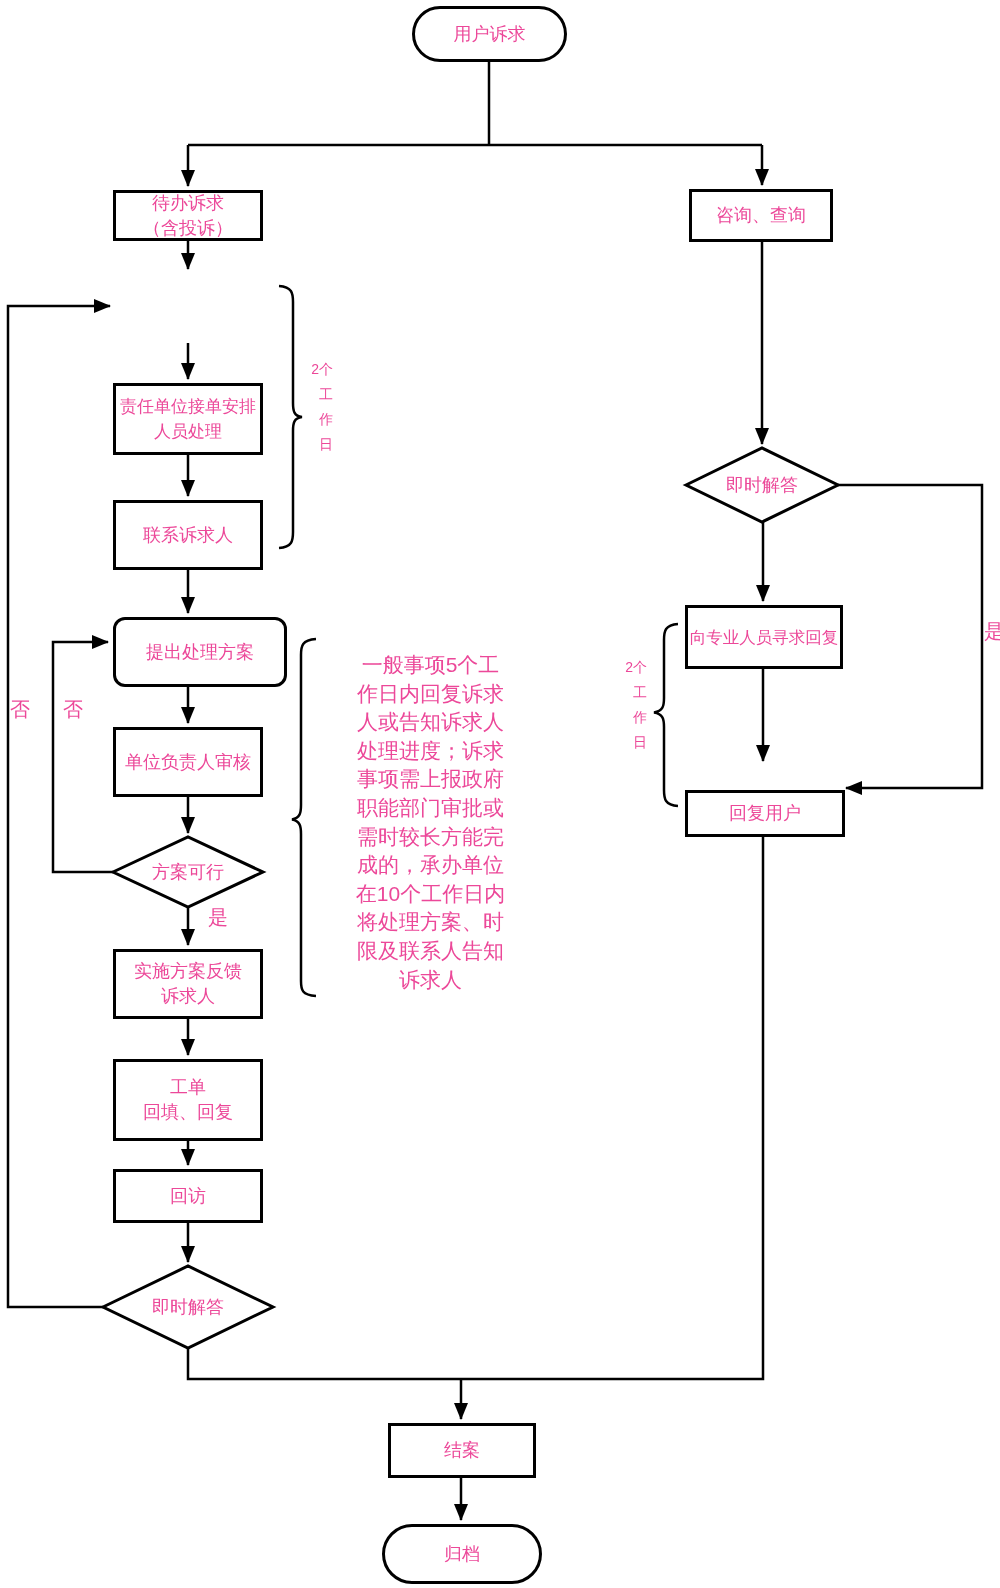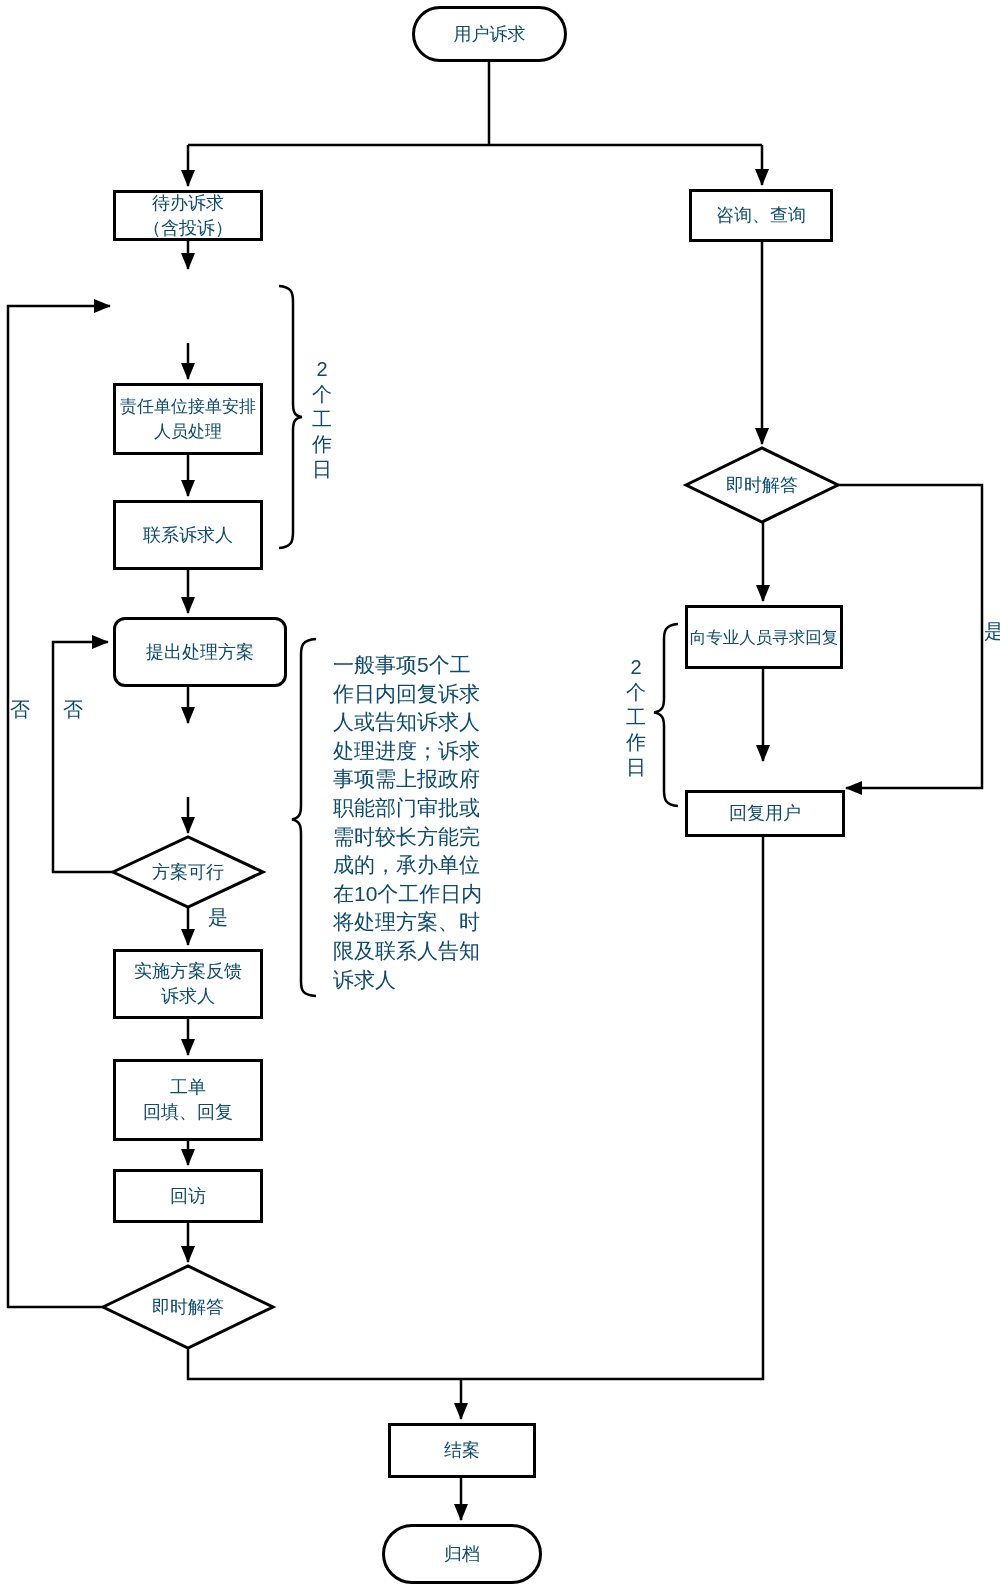--- a/index.html
+++ b/index.html
@@ -1,41 +1,41 @@
 <!DOCTYPE html>
 <html><head>
 <meta charset="utf-8">
 <style>
   html,body{margin:0;padding:0;background:#ffffff;}
   .canvas{
     position:relative;width:1000px;height:1588px;background:#ffffff;
-    font-family:"Liberation Sans","DejaVu Sans",sans-serif;color:#0c4a6e;
+    font-family:"Liberation Sans","DejaVu Sans",sans-serif;color:#ec4899;
     overflow:hidden;
   }
   .canvas svg{position:absolute;left:0;top:0;}
   .node{
     position:absolute;box-sizing:border-box;background:#ffffff;
     border:3px solid #000;display:flex;align-items:center;justify-content:center;
     text-align:center;font-size:18px;line-height:25px;white-space:pre;
   }
   .oval{border-radius:30px;}
   .dlabel{
     position:absolute;display:flex;align-items:center;justify-content:center;
     font-size:18px;line-height:24px;white-space:pre;background:transparent;
   }
   .elabel{
     position:absolute;font-size:20px;line-height:22px;white-space:pre;background:transparent;
   }
   .vlabel{
-    position:absolute;width:22px;font-size:20px;line-height:25px;
-    word-break:break-all;text-align:center;white-space:normal;
+    position:absolute;width:22px;font-size:14px;line-height:25px;
+    word-break:break-all;text-align:right;white-space:normal;
   }
   .note{
     position:absolute;left:333px;top:651px;width:195px;
-    font-size:21px;line-height:28.6px;white-space:pre;text-align:left;
+    font-size:21px;line-height:28.6px;white-space:pre;text-align:center;
   }
 </style>
 </head>
 <body>
 
 <div class="canvas">
 
   <svg width="1000" height="1588" viewBox="0 0 1000 1588">
     <defs>
       <marker id="arr" markerUnits="userSpaceOnUse" markerWidth="18" markerHeight="14" refX="16" refY="7" orient="auto">
@@ -84,20 +84,21 @@
 
   <div class="node oval" style="left:412px;top:6px;width:155px;height:56px;border-radius:28px;">用户诉求</div>
   <div class="node" style="left:113px;top:190px;width:150px;height:51px;">待办诉求
 （含投诉）</div>
 
   <div class="node oval" style="left:382px;top:1524px;width:160px;height:60px;">归档</div>
   <div class="node" style="left:113px;top:383px;width:150px;height:72px;font-size:17px;">责任单位接单安排
 人员处理</div>
   <div class="node" style="left:113px;top:500px;width:150px;height:70px;">联系诉求人</div>
   <div class="node" style="left:113px;top:617px;width:174px;height:70px;border-radius:12px;">提出处理方案</div>
+  <div class="node" style="left:113px;top:727px;width:150px;height:70px;">单位负责人审核</div>
   <div class="node" style="left:113px;top:949px;width:150px;height:70px;">实施方案反馈
 诉求人</div>
   <div class="node" style="left:113px;top:1059px;width:150px;height:82px;">工单
 回填、回复</div>
   <div class="node" style="left:113px;top:1169px;width:150px;height:54px;">回访</div>
 
   <div class="node" style="left:685px;top:605px;width:158px;height:64px;font-size:16.5px;">向专业人员寻求回复</div>
   <div class="node" style="left:689px;top:189px;width:144px;height:53px;">咨询、查询</div>
   <div class="node" style="left:685px;top:765px;width:160px;height:47px;margin-top:25px;">回复用户</div>
 

